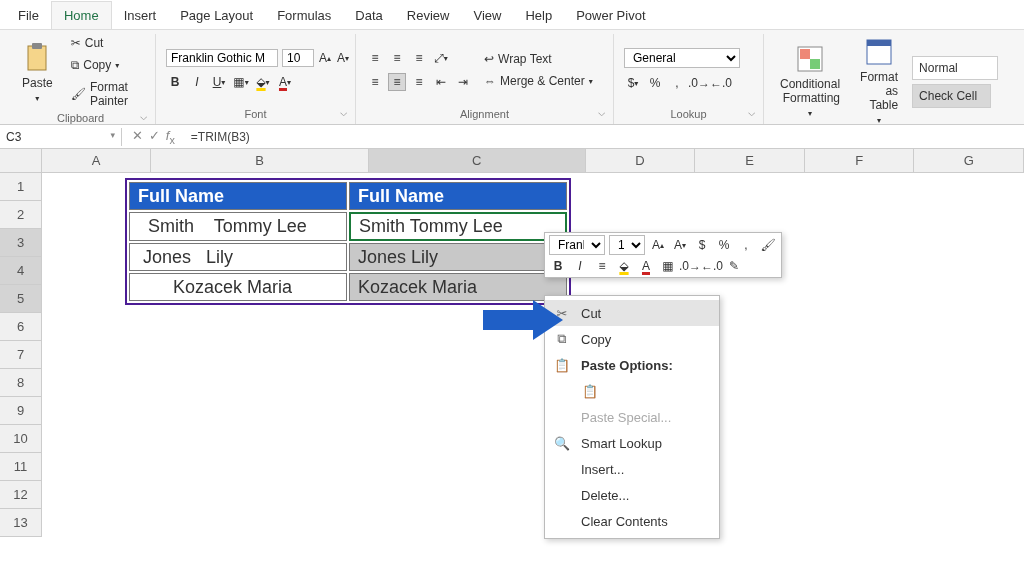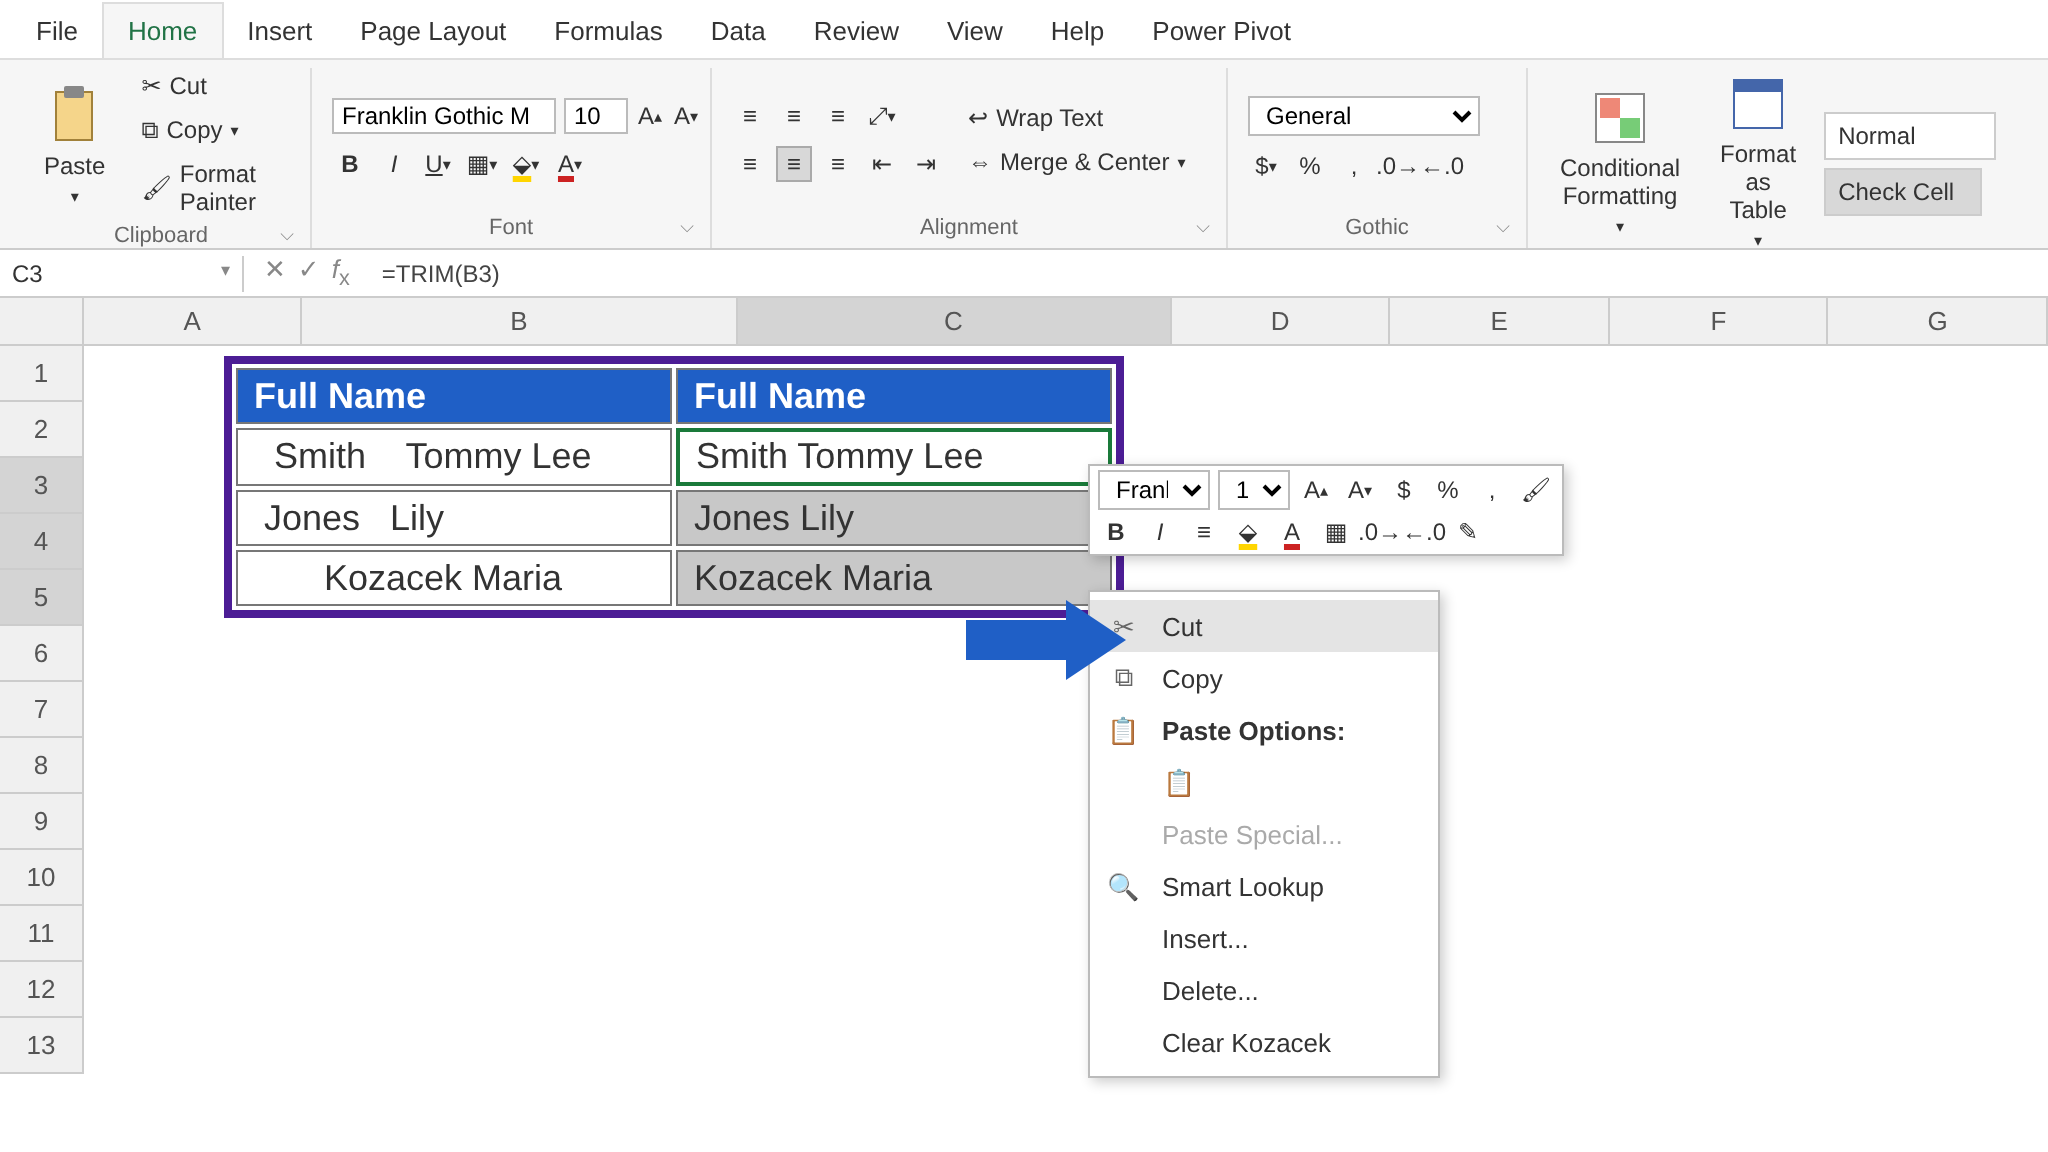--- a/index.html
+++ b/index.html
@@ -12,21 +12,21 @@
 
 
 .ribbon { background: #f6f6f6; border-bottom: 1px solid #ccc; padding: 4px 6px 0; display: flex; }
 .group { border-right: 1px solid #ddd; padding: 0 10px 2px; display: flex; flex-direction: column; justify-content: space-between; height: 90px; }
 .group-label { text-align: center; font-size: 11px; color: #666; padding: 2px 0; position: relative; }
 .group-label::after { content: "⌵"; position: absolute; right: -2px; font-size: 9px; color: #888; }
 .group-body { display: flex; gap: 8px; align-items: center; flex: 1; }
 .vstack { display: flex; flex-direction: column; gap: 4px; }
 .hstack { display: flex; gap: 4px; align-items: center; }
 .btn { display: flex; align-items: center; gap: 4px; padding: 2px 4px; cursor: pointer; font-size: 12px; }
-.bigbtn { display: flex; flex-direction: column; align-items: center; justify-content: center; gap: 4px; padding: 4px 6px; cursor: pointer; font-size: 12px; text-align: center; }
+.bigbtn { display: flex; flex-direction: column; align-items: center; justify-content: center; gap: 4px; padding: 4px 6px; cursor: pointer; font-size: 12px; text-align: right; }
 select, input.combo { font-size: 12px; border: 1px solid #bbb; background: #fff; padding: 1px 4px; }
 .iconsq { width: 18px; height: 18px; display: flex; align-items: center; justify-content: center; border: 1px solid transparent; cursor: pointer; font-size: 12px; }
 .styleA { width: 86px; padding: 4px 6px; border: 1px solid #ccc; background: #fff; font-size: 12px; }
 .styleB { width: 79px; padding: 4px 6px; border: 1px solid #ccc; background: #d8d8d8; font-size: 12px; }
 
 
 .fbar { display: flex; align-items: center; border-bottom: 1px solid #ccc; height: 24px; }
 .namebox { width: 122px; border-right: 1px solid #ccc; padding: 2px 6px; font-size: 12px; display: flex; align-items: flex-start; justify-content: space-between; }
 .fxbtns { display: flex; gap: 6px; padding: 0 10px; color: #888; }
 .formula { flex: 1; padding: 2px 6px; font-size: 12px; color: #444; }
@@ -35,21 +35,21 @@
 .grid { position: relative; }
 .colheads { display: flex; }
 .corner { width: 42px; height: 24px; border-right: 1px solid #ccc; border-bottom: 1px solid #ccc; background: #f0f0f0; }
 .colhead { height: 24px; border-right: 1px solid #ccc; border-bottom: 1px solid #ccc; background: #f0f0f0; text-align: center; font-size: 13px; line-height: 24px; color: #555; }
 .colhead.sel { background: #d4d4d4; }
 .rowheads { position: absolute; left: 0; top: 24px; }
 .rowhead { width: 42px; height: 28px; border-right: 1px solid #ccc; border-bottom: 1px solid #ccc; background: #f0f0f0; text-align: center; font-size: 13px; line-height: 28px; color: #555; }
 .rowhead.sel { background: #d4d4d4; }
 
 
-.tbl { position: absolute; left: 112px; top: 29px; border: 4px solid #4c1d95; font-family: "Franklin Gothic Medium", Arial, sans-serif; }
+.tbl { position: absolute; left: 125px; top: 29px; border: 2px solid #4c1d95; font-family: "Franklin Gothic Medium", Arial, sans-serif; }
 .tbl td, .tbl th { border: 1px solid #777; height: 28px; padding: 2px 8px; font-size: 18px; }
 .tbl th { background: #1f5fc6; color: #fff; text-align: left; font-weight: bold; width: 218px; }
 .tbl td { width: 218px; }
 .tbl tr.selrow td.right { background: #c8c8c8; }
 .tbl tr.active td.right { background: #fff; }
 
 
 .minitb { position: absolute; left: 544px; top: 232px; background: #fff; border: 1px solid #bbb; box-shadow: 2px 2px 6px rgba(0,0,0,.2); padding: 2px 4px; display: flex; flex-direction: column; gap: 2px; font-size: 12px; }
 .minitb .row { display: flex; gap: 4px; align-items: center; }
 .minitb .ic { width: 18px; height: 18px; display: flex; align-items: center; justify-content: center; cursor: pointer; }
@@ -185,21 +185,21 @@
     <div class="vstack" style="gap:6px;flex:1;justify-content:center">
       <select style="width:116px"><option>General</option></select>
       <div class="hstack">
         <div class="iconsq">$<span style="font-size:8px">▾</span></div>
         <div class="iconsq">%</div>
         <div class="iconsq">,</div>
         <div class="iconsq">.0→</div>
         <div class="iconsq">←.0</div>
       </div>
     </div>
-    <div class="group-label">Gothic</div>
+    <div class="group-label">Lookup</div>
   </div>
 
   <div class="group" style="width:230px;border-right:none">
     <div class="group-body">
       <div class="bigbtn">
         <svg width="28" height="28">
             <rect x="2" y="2" width="24" height="24" fill="#fff" stroke="#888"></rect>
             <rect x="4" y="4" width="10" height="10" fill="#e87"></rect>
             <rect x="14" y="14" width="10" height="10" fill="#7c7"></rect>
           </svg>
@@ -347,19 +347,19 @@
   <div class="item">
       <span class="ic"></span>
       <span>Insert...</span>
     </div>
   <div class="item">
       <span class="ic"></span>
       <span>Delete...</span>
     </div>
   <div class="item">
       <span class="ic"></span>
-      <span>Clear Kozacek</span>
+      <span>Clear Contents</span>
     </div>
 </div>
 
 <svg class="arrow" width="80" height="50">
   <polygon points="0,10 50,10 50,0 80,20 50,40 50,30 0,30" fill="#1f5fc6"></polygon>
 </svg>
 
 </body></html>

